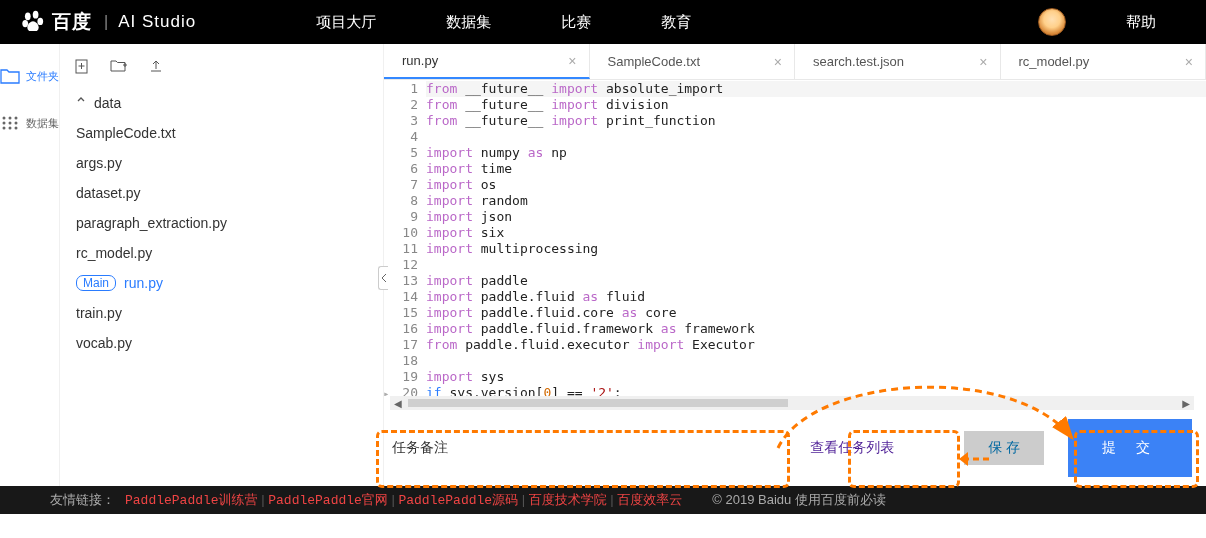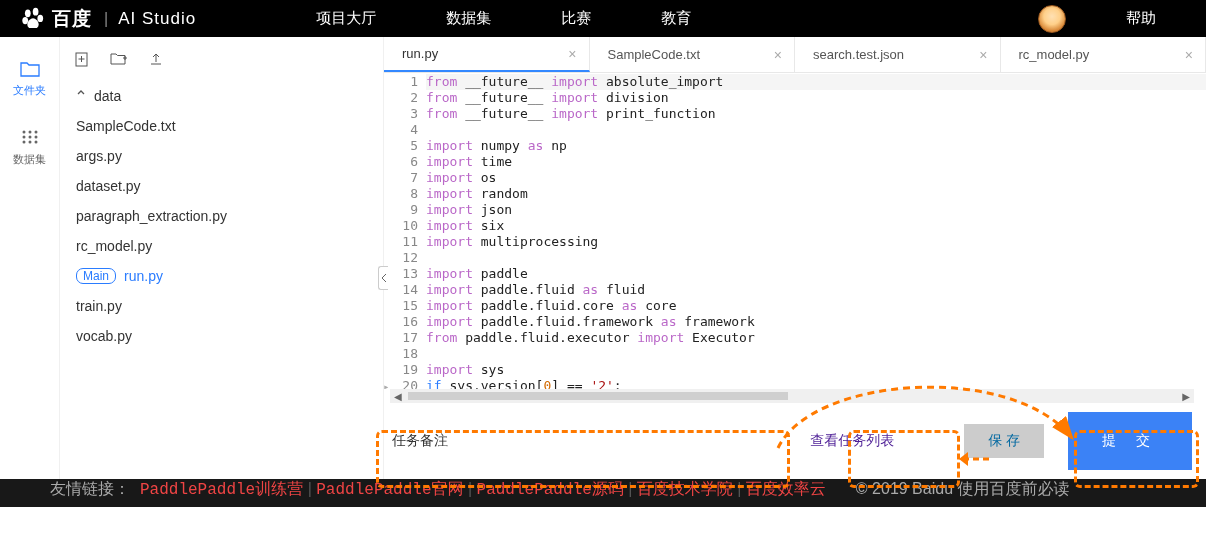--- a/index.html
+++ b/index.html
@@ -1,31 +1,31 @@
 <!DOCTYPE html>
 <html><head>
 <meta charset="utf-8">
 <style>
 * { margin: 0; padding: 0; box-sizing: border-box; }
 body { font-family: -apple-system, "Microsoft YaHei", Arial, sans-serif; width: 1206px; height: 538px; overflow: hidden; background: #fff; position: relative; }
 
-.topnav { background: #000; height: 37px; display: flex; align-items: center; padding: 0 20px; }
+.topnav { background: #000; height: 44px; display: flex; align-items: center; padding: 0 20px; }
 .logo-wrap { display: flex; align-items: center; gap: 6px; color: #fff; }
 .logo-wrap svg { flex-shrink: 0; }
 .logo-text { font-size: 19px; font-weight: bold; letter-spacing: 1px; }
 .logo-div { color: #888; margin: 0 4px 0 6px; font-size: 16px; }
 .logo-sub { font-size: 17px; letter-spacing: 1px; }
 .nav-links { display: flex; gap: 70px; margin-left: 120px; flex: 1; }
 .nav-links span { color: #fff; font-size: 15px; cursor: pointer; }
 .avatar { width: 28px; height: 28px; border-radius: 50%; background: radial-gradient(circle at 50% 40%, #ffe0b3 0%, #ffd08a 40%, #d98a3a 70%, #bf6a28 100%); border: 1px solid #9c5a20; margin-right: 60px; }
 .help { color: #fff; font-size: 15px; cursor: pointer; margin-right: 30px; }
 
 .workspace { display: flex; height: 442px; }
 .rail { width: 60px; border-right: 1px solid #f0f0f0; display: flex; flex-direction: column; align-items: center; padding-top: 24px; gap: 30px; }
-.rail-item { display: flex; flex-direction: column; align-items: center; gap: 6px; cursor: pointer; }
+.rail-item { display: flex; flex-direction: row; align-items: center; gap: 6px; cursor: pointer; }
 .rail-label { font-size: 11px; color: #666; }
 .rail-item.active .rail-label { color: #2a7cff; }
 
 .file-panel { width: 324px; border-right: 1px solid #f0f0f0; }
 .file-toolbar { display: flex; gap: 20px; padding: 14px 0 14px 14px; }
 .file-list { padding: 0 10px; }
 .file-row { display: flex; align-items: flex-start; gap: 8px; padding: 7px 6px; font-size: 14px; color: #333; cursor: pointer; overflow: hidden; text-overflow: ellipsis; white-space: nowrap; }
 .file-row .caret { display: inline-flex; }
 .main-badge { border: 1px solid #2a7cff; color: #2a7cff; padding: 0 6px; font-size: 12px; border-radius: 7px; }
 .file-row.active { color: #2a7cff; }
@@ -60,21 +60,21 @@
 .task-label { font-size: 14px; color: #333; margin-right: 8px; }
 .task-input { width: 310px; height: 34px; border: 1px solid #ddd; padding: 0 10px; font-size: 14px; outline: none; }
 .spacer { flex: 1; }
 .link-btn { color: #4c1d95; font-size: 14px; cursor: pointer; padding: 0 6px; }
 .grey-btn { background: #ccc; color: #0369a1; font-size: 14px; padding: 8px 24px; cursor: pointer; }
 .blue-btn { background: #3b82f6; color: #fff; font-size: 14px; padding: 20px 34px; cursor: pointer; letter-spacing: 8px; margin-left: 12px; }
 
 .orange-box { position: absolute; border: 3px dashed #ff7a00; pointer-events: none; border-radius: 6px; z-index: 10; }
 .orange-arrow { position: absolute; pointer-events: none; z-index: 10; }
 
-.footer { background: #181818; height: 28px; display: flex; align-items: flex-start; font-size: 16px; color: #aaa; padding: 0 50px; gap: 10px; }
+.footer { background: #181818; height: 28px; display: flex; align-items: center; font-size: 13px; color: #aaa; padding: 0 50px; gap: 10px; }
 .footer .fl { color: #ef4444; font-family: Liberation Mono, monospace; }
 .footer .sep { color: #555; }
 .footer .copy { margin-left: 20px; color: #aaa; }
 </style>
 </head>
 <body>
 
 <div class="topnav">
   <div class="logo-wrap">
     <svg width="26" height="26" viewBox="0 0 100 100">

